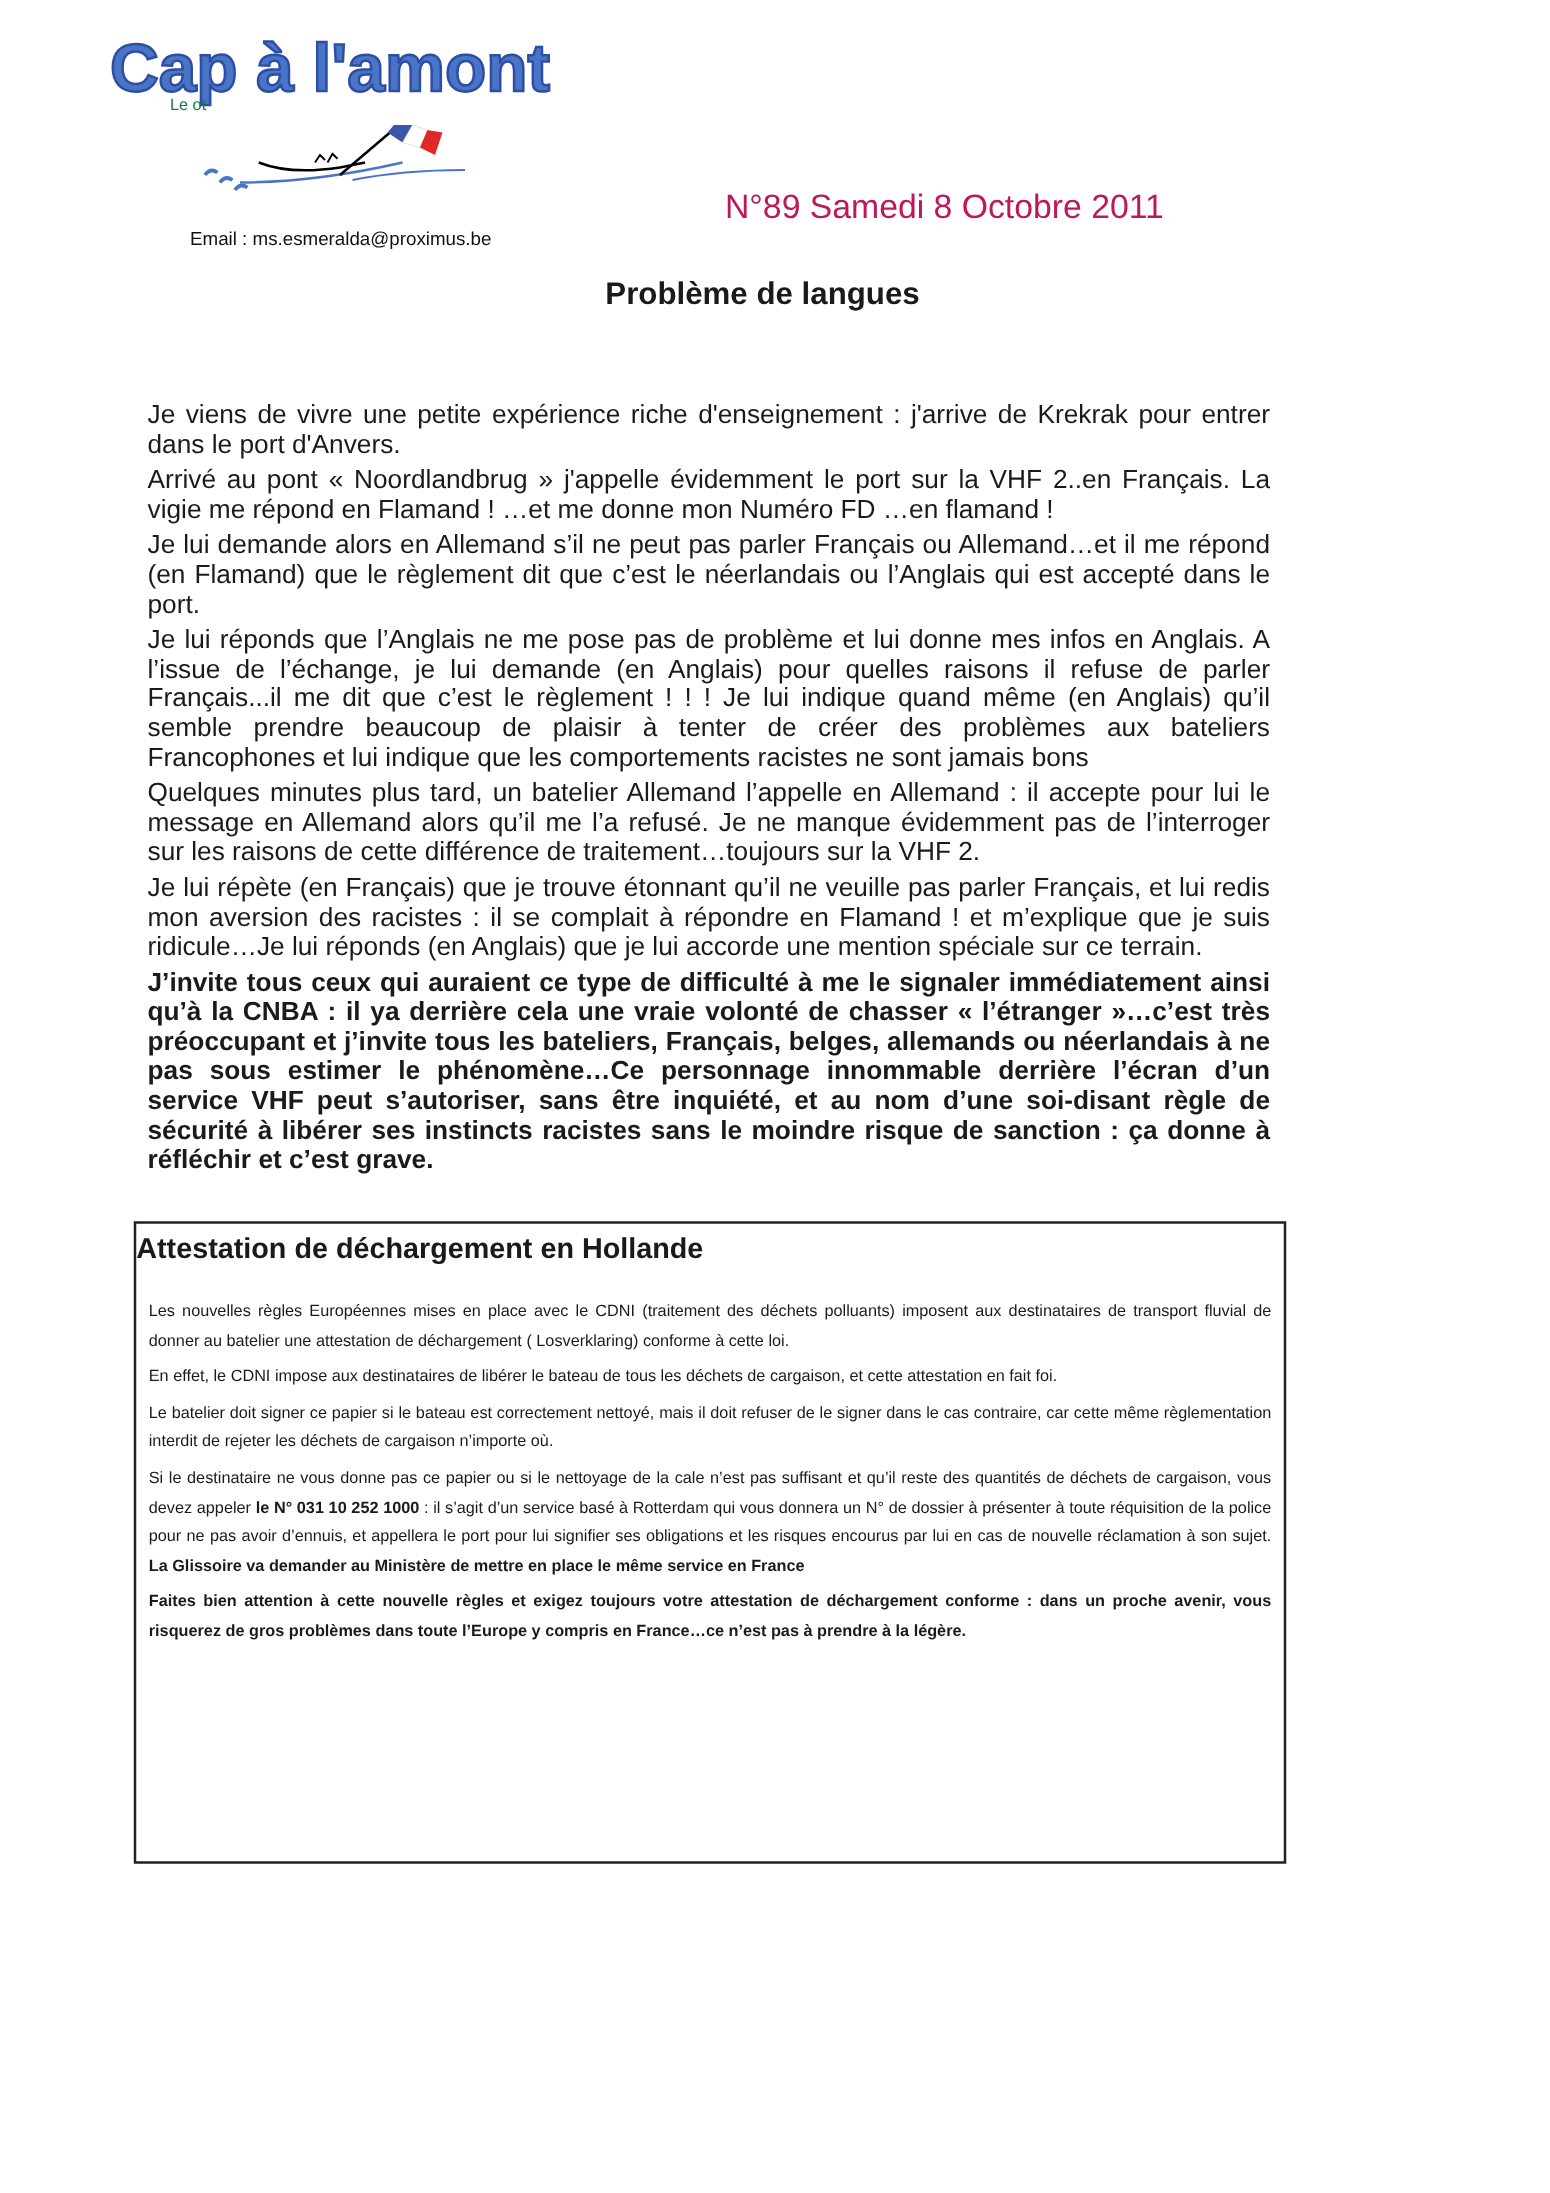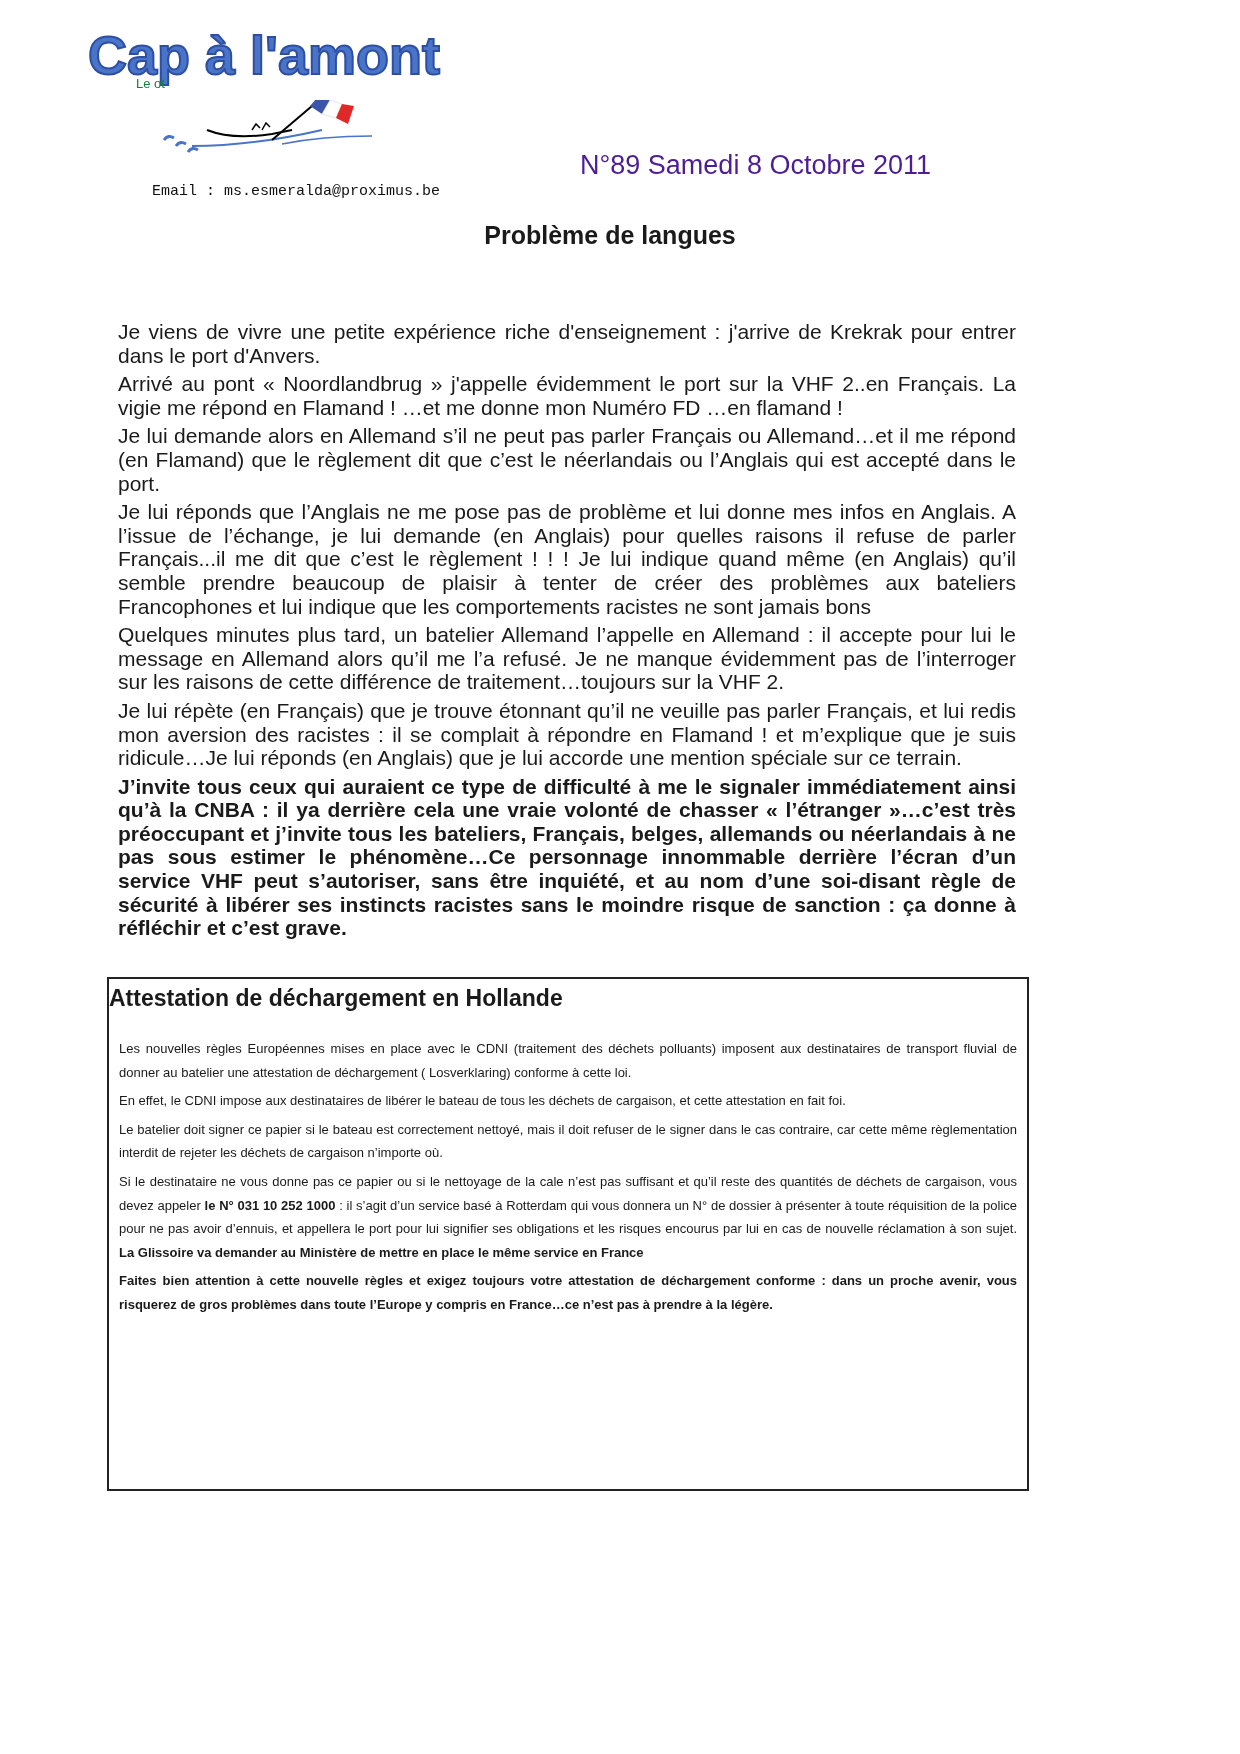--- a/index.html
+++ b/index.html
@@ -4,22 +4,22 @@
   <style>
     html, body { margin: 0; padding: 0; background: #ffffff; }
     body { width: 1240px; height: 1754px; position: relative; overflow: hidden;
       font-family: "Liberation Sans", sans-serif; color: #1a1a1a; }
     .page { position: absolute; left: 12px; top: 0; width: 1167px; height: 1754px; }
 
     .masthead-title { position: absolute; left: 76px; top: 28px; font-family: "Liberation Sans", sans-serif;
       font-size: 54px; font-weight: bold; color: #4a74c8; -webkit-text-stroke: 2px #2d4fa3; letter-spacing: 0px; line-height: 1; }
     .masthead-sub { position: absolute; left: 124px; top: 76px; font-size: 13px; color: #15803d; }
     .logo { position: absolute; left: 150px; top: 100px; width: 220px; height: 70px; }
-    .email { position: absolute; left: 140px; top: 183px; font-size: 15px; color: #111; font-family: Liberation Mono, monospace; }
-    .issue { position: absolute; left: 568px; top: 150px; font-size: 27px; color: #4c1d95; }
+    .email { position: absolute; left: 140px; top: 183px; font-size: 15px; color: #111; }
+    .issue { position: absolute; left: 568px; top: 150px; font-size: 27px; color: #be185d; }
 
     .headline { position: absolute; left: 0; width: 1110px; top: 218px; text-align: center;
       font-size: 25px; font-weight: bold; line-height: 34px; color: #1a1a1a; padding-left: 43px; }
 
     .article { position: absolute; left: 106px; top: 320px; width: 898px; font-size: 21px; line-height: 23.6px; text-align: justify; }
     .article p { margin: 0 0 5px 0; }
     .bold { font-weight: bold; }
 
     .box { position: absolute; left: 95px; top: 977px; width: 918px; height: 510px; border: 2px solid #222; }
     .box-title { position: absolute; left: 0; right: 0; top: 6px; text-align: left; font-size: 23px; font-weight: bold; }

